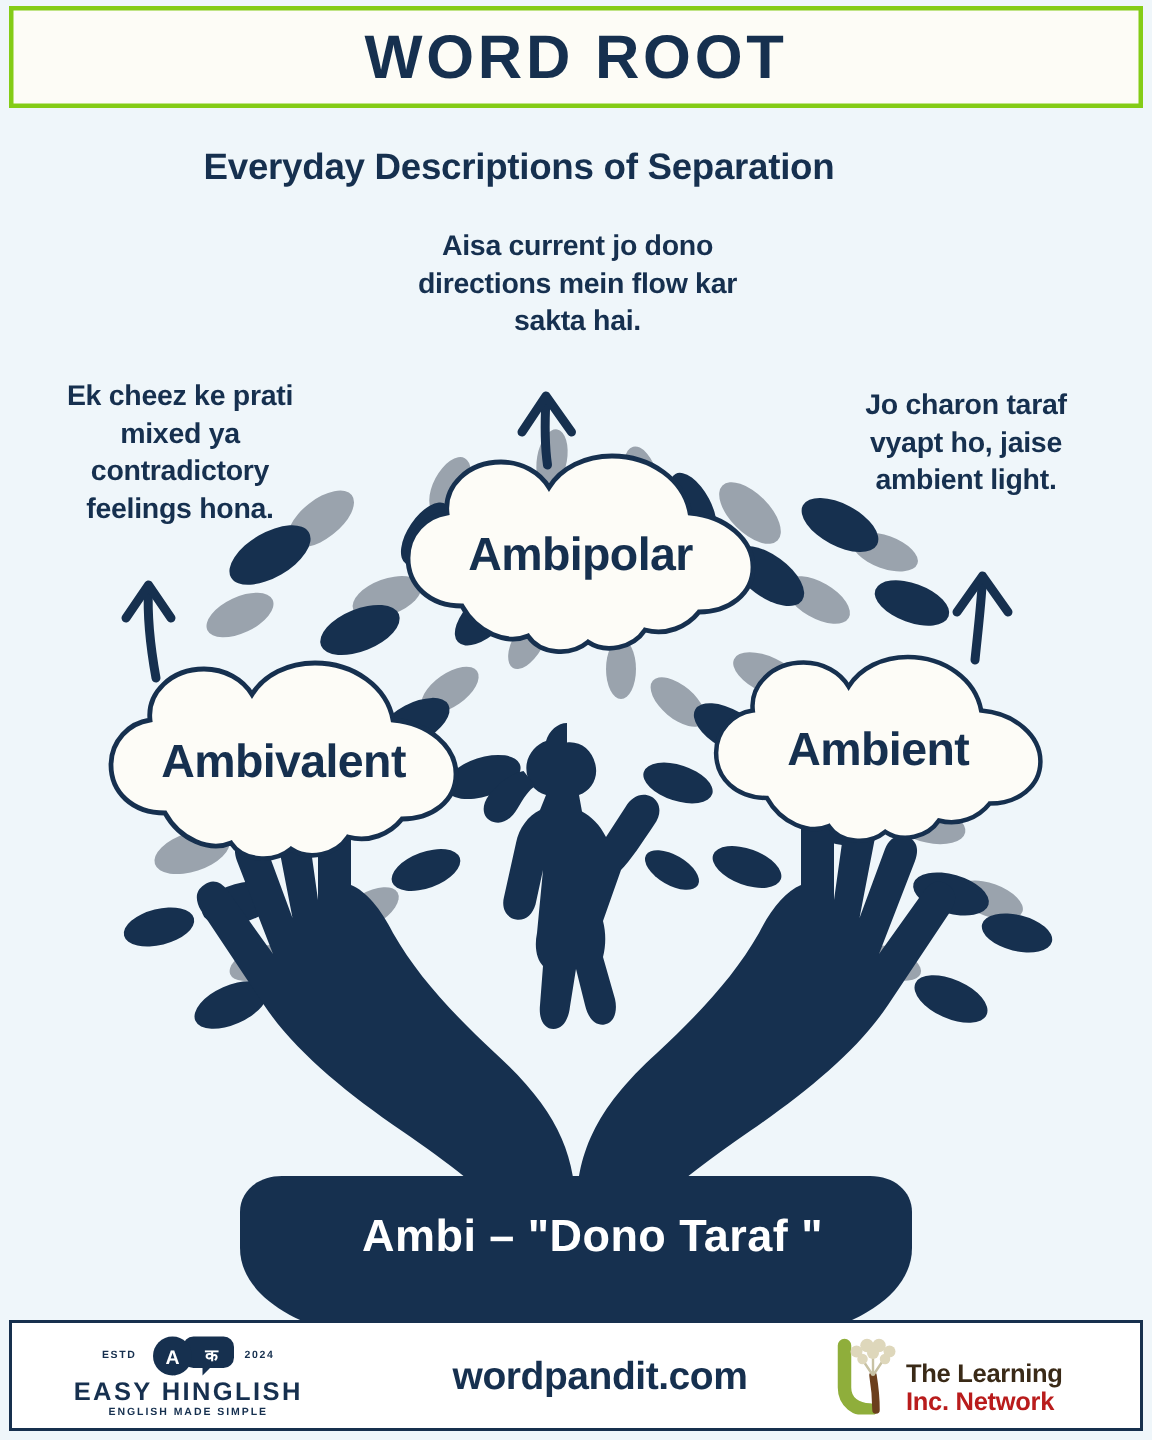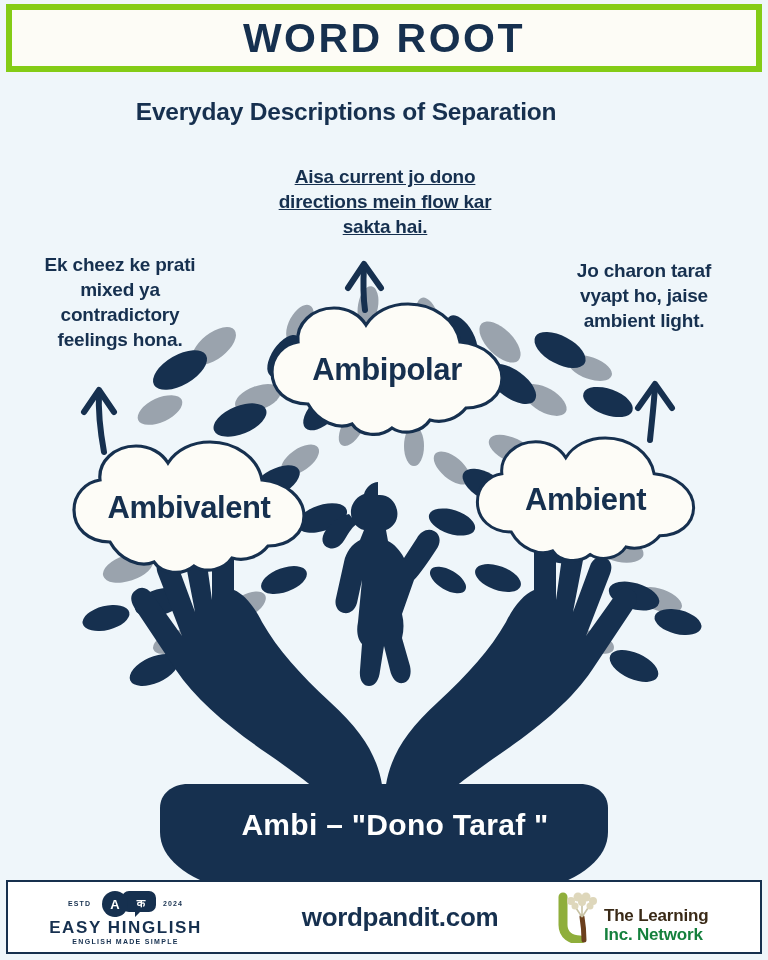--- a/index.html
+++ b/index.html
@@ -22,21 +22,21 @@
   }
 
   
   .header-box {
     position: absolute;
     left: 6px;
     top: 4px;
     width: 756px;
     height: 68px;
     background: #fdfcf6;
-    border: 6px solid #84cc16;
+    border: 3px solid #84cc16;
     box-sizing: border-box;
     display: flex;
     align-items: center;
     justify-content: center;
   }
   .header-title {
     font-size: 41px;
     font-weight: bold;
     letter-spacing: 2.5px;
     color: #16304f;
@@ -59,21 +59,21 @@
   .callout {
     position: absolute;
     text-align: center;
     font-size: 19px;
     font-weight: bold;
     color: #16304f;
     line-height: 1.32;
     letter-spacing: -0.2px;
   }
   .callout-left   { left: 4px;   top: 252px; width: 232px; }
-  .callout-center { left: 235px; top: 164px; width: 300px; text-decoration: underline; }
+  .callout-center { left: 235px; top: 152px; width: 300px; }
   .callout-right  { left: 535px; top: 258px; width: 218px; }
 
   
   .cloud {
     position: absolute;
     display: flex;
     align-items: center;
     justify-content: center;
   }
   .cloud svg { position: absolute; left: 0; top: 0; }
@@ -194,21 +194,21 @@
   .tln-line1 {
     font-size: 17px;
     font-weight: bold;
     color: #3a2a17;
     letter-spacing: -0.2px;
     margin-top: 16px;
   }
   .tln-line2 {
     font-size: 17px;
     font-weight: bold;
-    color: #15803d;
+    color: #b91c1c;
     letter-spacing: -0.2px;
   }
 </style>
 </head>
 <body>
 
 <div id="page">
 
   <div class="header-box">
     <div class="header-title">WORD ROOT</div>

